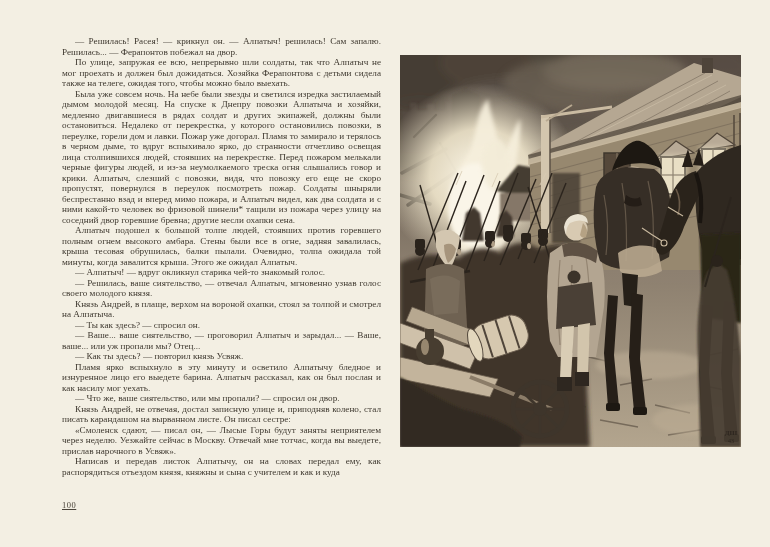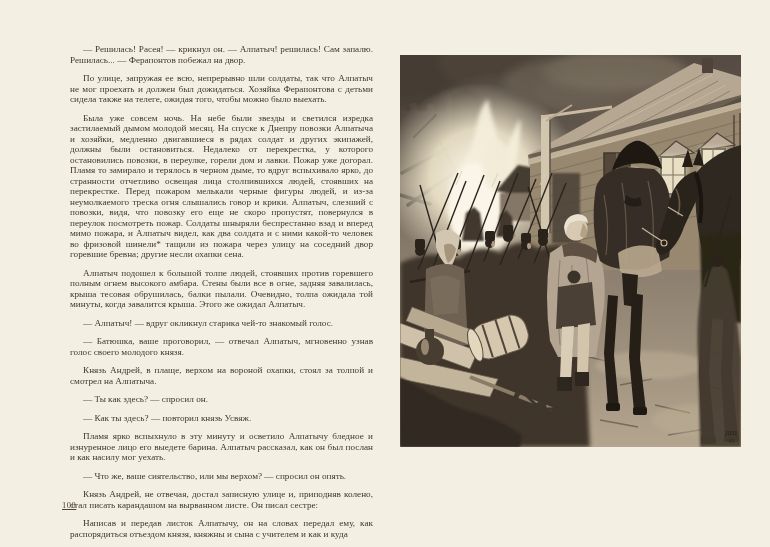--- a/index.html
+++ b/index.html
@@ -9,21 +9,21 @@
     position:relative;
     overflow:hidden;
     font-family:"Liberation Serif","DejaVu Serif",serif;
   }
   .spread{position:absolute;inset:0;}
   .text-column{
     position:absolute;left:62px;top:36px;width:319px;
     font-size:9.2px;line-height:10.5px;color:#3e382f;
     text-align:justify;
   }
-  .text-column p{margin:8px;text-indent:13px;}
+  .text-column p{margin:0;text-indent:13px;}
   .page-number{
     position:absolute;left:62px;top:500px;
     font-size:8.5px;color:#4a443a;letter-spacing:0.5px;text-decoration:underline;
   }
   .illustration{
     position:absolute;left:400px;top:55px;width:341px;height:392px;
     display:block;
   }
 </style>
 </head>
@@ -31,27 +31,29 @@
 
 <div class="spread">
 
   <div>
     <div class="text-column">
       <p>— Решилась! Расея! — крикнул он. — Алпатыч! решилась! Сам запалю. Решилась... — Ферапонтов побежал на двор.</p>
       <p>По улице, запружая ее всю, непрерывно шли солдаты, так что Алпатыч не мог проехать и должен был дожидаться. Хозяйка Ферапонтова с детьми сидела также на телеге, ожидая того, чтобы можно было выехать.</p>
       <p>Была уже совсем ночь. На небе были звезды и светился изредка застилаемый дымом молодой месяц. На спуске к Днепру повозки Алпатыча и хозяйки, медленно двигавшиеся в рядах солдат и других экипажей, должны были остановиться. Недалеко от перекрестка, у которого остановились повозки, в переулке, горели дом и лавки. Пожар уже догорал. Пламя то замирало и терялось в черном дыме, то вдруг вспыхивало ярко, до странности отчетливо освещая лица столпившихся людей, стоявших на перекрестке. Перед пожаром мелькали черные фигуры людей, и из-за неумолкаемого треска огня слышались говор и крики. Алпатыч, слезший с повозки, видя, что повозку его еще не скоро пропустят, повернулся в переулок посмотреть пожар. Солдаты шныряли беспрестанно взад и вперед мимо пожара, и Алпатыч видел, как два солдата и с ними какой-то человек во фризовой шинели* тащили из пожара через улицу на соседний двор горевшие бревна; другие несли охапки сена.</p>
       <p>Алпатыч подошел к большой толпе людей, стоявших против горевшего полным огнем высокого амбара. Стены были все в огне, задняя завалилась, крыша тесовая обрушилась, балки пылали. Очевидно, толпа ожидала той минуты, когда завалится крыша. Этого же ожидал Алпатыч.</p>
       <p>— Алпатыч! — вдруг окликнул старика чей-то знакомый голос.</p>
-      <p>— Батюшка, ваше проговорил, — отвечал Алпатыч, мгновенно узнав голос своего молодого князя.</p>
+      <p>— Решилась, ваше сиятельство, — отвечал Алпатыч, мгновенно узнав голос своего молодого князя.</p>
       <p>Князь Андрей, в плаще, верхом на вороной охапки, стоял за толпой и смотрел на Алпатыча.</p>
       <p>— Ты как здесь? — спросил он.</p>
+      <p>— Ваше... ваше сиятельство, — проговорил Алпатыч и зарыдал... — Ваше, ваше... или уж пропали мы? Отец...</p>
       <p>— Как ты здесь? — повторил князь Усвяж.</p>
       <p>Пламя ярко вспыхнуло в эту минуту и осветило Алпатычу бледное и изнуренное лицо его выедете барина. Алпатыч рассказал, как он был послан и как насилу мог уехать.</p>
-      <p>— Что же, ваше сиятельство, или мы верхом? — спросил он опять.</p>
+      <p>— Что же, ваше сиятельство, или мы пропали? — спросил он двор.</p>
       <p>Князь Андрей, не отвечая, достал записную улице и, приподняв колено, стал писать карандашом на вырванном листе. Он писал сестре:</p>
+      <p>«Смоленск сдают, — писал он, — Лысые Горы будут заняты неприятелем через неделю. Уезжайте сейчас в Москву. Отвечай мне тотчас, когда вы выедете, прислав нарочного в Усвяж».</p>
       <p>Написав и передав листок Алпатычу, он на словах передал ему, как распорядиться отъездом князя, княжны и сына с учителем и как и куда</p>
     </div>
     <div class="page-number">100</div>
   </div>
 
   <svg class="illustration" viewBox="0 0 341 392" xmlns="http://www.w3.org/2000/svg">
     <defs>
       <linearGradient id="sky" x1="0" y1="0" x2="0" y2="1">
         <stop offset="0" stop-color="#51483e"></stop>
         <stop offset="0.28" stop-color="#6e6356"></stop>

